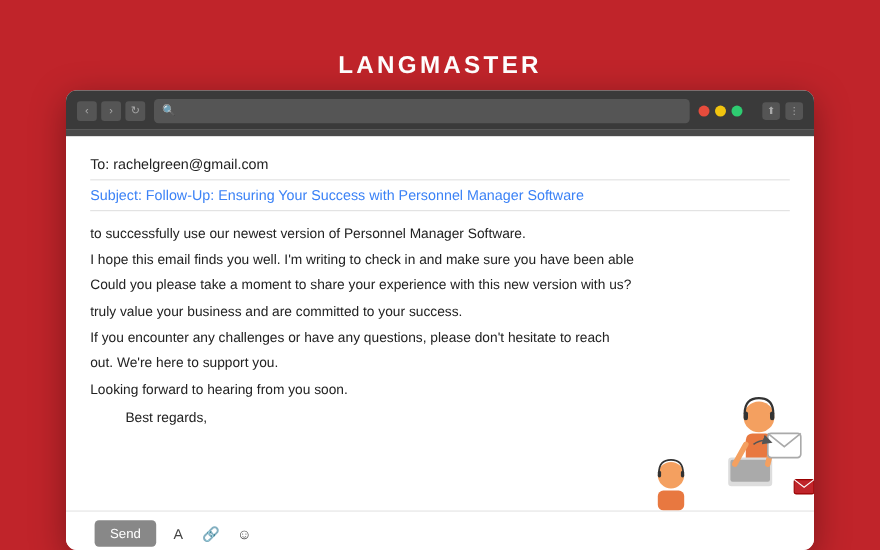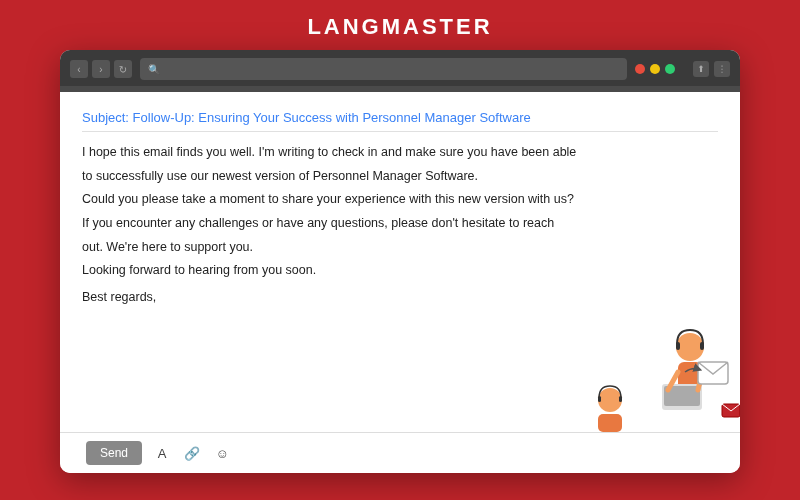--- a/index.html
+++ b/index.html
@@ -14,20 +14,21 @@
       font-family: Arial, sans-serif;
       overflow: hidden;
     }
 
     .app-header {
       width: 100%;
       display: flex;
       justify-content: center;
       align-items: center;
       padding: 14px 0 10px 0;
+      margin-top: 32px;
     }
 
     .app-title {
       color: #ffffff;
       font-size: 22px;
       font-weight: 900;
       letter-spacing: 3px;
       text-transform: uppercase;
     }
 
@@ -142,20 +143,21 @@
       color: #222;
       line-height: 1.65;
     }
 
     .email-body p {
       margin-bottom: 3px;
     }
 
     .email-signature {
       margin-top: 6px;
+      margin-left: 32px;
     }
 
     .toolbar-area {
       background: #ffffff;
       border-top: 1px solid #ddd;
       padding: 8px 26px;
       display: flex;
       align-items: center;
       gap: 10px;
     }
@@ -224,30 +226,35 @@
       <div style="width:8px"></div>
       <div class="browser-action-icon">⬆</div>
       <div class="browser-action-icon">⋮</div>
     </div>
   </div>
 
   <div class="browser-tab-bar"></div>
 
   <div class="email-content">
 
+    <div class="email-field">
+      <span>To:</span>
+      <span>rachelgreen@gmail.com</span>
+    </div>
 
     <div class="email-subject">
       <span>Subject:</span>
       <span>Follow-Up: Ensuring Your Success with Personnel Manager Software</span>
     </div>
 
     <div class="email-body">
+      <p>to successfully use our newest version of Personnel Manager Software.</p>
       <p>I hope this email finds you well. I'm writing to check in and make sure you have been able</p>
-      <p>to successfully use our newest version of Personnel Manager Software.</p>
       <p>Could you please take a moment to share your experience with this new version with us?</p>
+      <p>truly value your business and are committed to your success.</p>
       <p>If you encounter any challenges or have any questions, please don't hesitate to reach</p>
       <p>out. We're here to support you.</p>
       <p>Looking forward to hearing from you soon.</p>
       <div class="email-signature">
         <p>Best regards,</p>
       </div>
     </div>
 
     <div class="illustration-area">
       <svg class="illustration-svg" viewBox="0 0 160 120" xmlns="http://www.w3.org/2000/svg">

